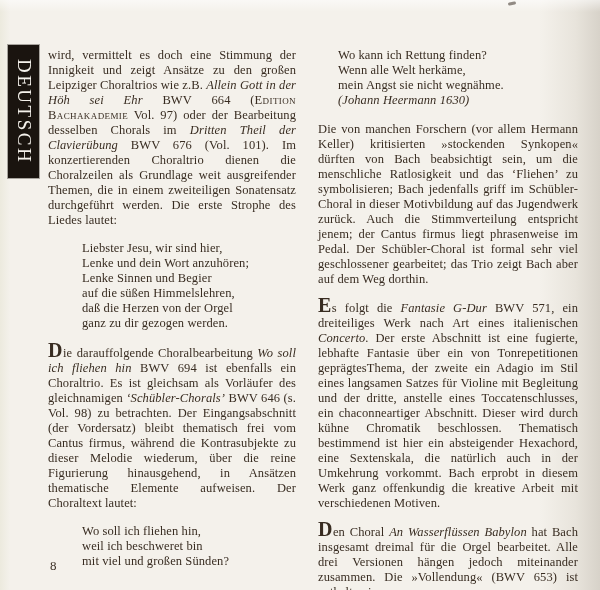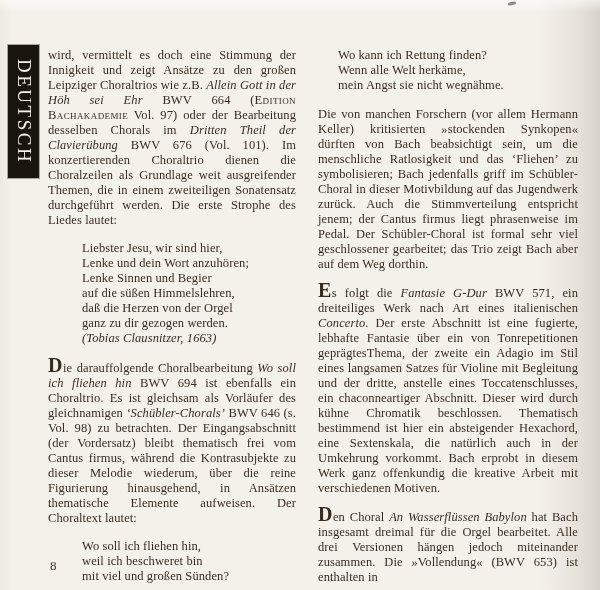--- a/index.html
+++ b/index.html
@@ -78,39 +78,39 @@
     <p class="para"><span>wird, vermittelt es doch eine Stimmung der Innigkeit und zeigt Ansätze zu den großen Leipziger Choraltrios wie z.B. </span><span class="it">Allein Gott in der Höh sei Ehr</span><span> BWV 664 (</span><span class="sc">Edition Bachakademie</span><span> Vol. 97) oder der Bearbeitung desselben Chorals im </span><span class="it">Dritten Theil der Clavierübung</span><span> BWV 676 (Vol. 101). Im konzertierenden Choraltrio dienen die Choralzeilen als Grundlage weit ausgreifender Themen, die in einem zweiteiligen Sonatensatz durchgeführt werden. Die erste Strophe des Liedes lautet:</span></p>
     <div class="verse">
       <div>
           <div class="verse-line">Liebster Jesu, wir sind hier,</div>
           <div class="verse-line">Lenke und dein Wort anzuhören;</div>
           <div class="verse-line">Lenke Sinnen und Begier</div>
           <div class="verse-line">auf die süßen Himmelslehren,</div>
           <div class="verse-line">daß die Herzen von der Orgel</div>
           <div class="verse-line">ganz zu dir gezogen werden.</div>
         </div>
-      <div class="attr">(Tobias Clausnitzer, 1663)</div>
     </div>
     <p class="para"><span class="init">D</span><span>ie darauffolgende Choralbearbeitung </span><span class="it">Wo soll ich fliehen hin</span><span> BWV 694 ist ebenfalls ein Choraltrio. Es ist gleichsam als Vorläufer des gleichnamigen </span><span class="it">‘Schübler-Chorals’</span><span> BWV 646 (s. Vol. 98) zu betrachten. Der Eingangsabschnitt (der Vordersatz) bleibt thematisch frei vom Cantus firmus, während die Kontrasubjekte zu dieser Melodie wiederum, über die reine Figurierung hinausgehend, in Ansätzen thematische Elemente aufweisen. Der Choraltext lautet:</span></p>
     <div class="verse">
       <div>
           <div class="verse-line">Wo soll ich fliehen hin,</div>
           <div class="verse-line">weil ich beschweret bin</div>
           <div class="verse-line">mit viel und großen Sünden?</div>
         </div>
     </div>
   </div>
 
   <div class="col col-right">
     <div class="verse">
       <div>
           <div class="verse-line">Wo kann ich Rettung finden?</div>
           <div class="verse-line">Wenn alle Welt herkäme,</div>
           <div class="verse-line">mein Angst sie nicht wegnähme.</div>
         </div>
+      <div class="attr">(Johann Heermann 1630)</div>
     </div>
     <p class="para"><span>Die von manchen Forschern (vor allem Hermann Keller) kritisierten »stockenden Synkopen« dürften von Bach beabsichtigt sein, um die menschliche Ratlosigkeit und das ‘Fliehen’ zu symbolisieren; Bach jedenfalls griff im Schübler-Choral in dieser Motivbildung auf das Jugendwerk zurück. Auch die Stimmverteilung entspricht jenem; der Cantus firmus liegt phrasenweise im Pedal. Der Schübler-Choral ist formal sehr viel geschlossener gearbeitet; das Trio zeigt Bach aber auf dem Weg dorthin.</span></p>
     <p class="para"><span class="init">E</span><span>s folgt die </span><span class="it">Fantasie G-Dur</span><span> BWV 571, ein dreiteiliges Werk nach Art eines italienischen </span><span class="it">Concerto</span><span>. Der erste Abschnitt ist eine fugierte, lebhafte Fantasie über ein von Tonrepetitionen geprägtesThema, der zweite ein Adagio im Stil eines langsamen Satzes für Violine mit Begleitung und der dritte, anstelle eines Toccatenschlusses, ein chaconneartiger Abschnitt. Dieser wird durch kühne Chromatik beschlossen. Thematisch bestimmend ist hier ein absteigender Hexachord, eine Sextenskala, die natürlich auch in der Umkehrung vorkommt. Bach erprobt in diesem Werk ganz offenkundig die kreative Arbeit mit verschiedenen Motiven.</span></p>
     <p class="para"><span class="init">D</span><span>en Choral </span><span class="it">An Wasserflüssen Babylon</span><span> hat Bach insgesamt dreimal für die Orgel bearbeitet. Alle drei Versionen hängen jedoch miteinander zusammen. Die »Vollendung« (BWV 653) ist enthalten in</span></p>
   </div>
 
   <div class="page-number">8</div>
 
   <div class="scan-speck"></div>
 

